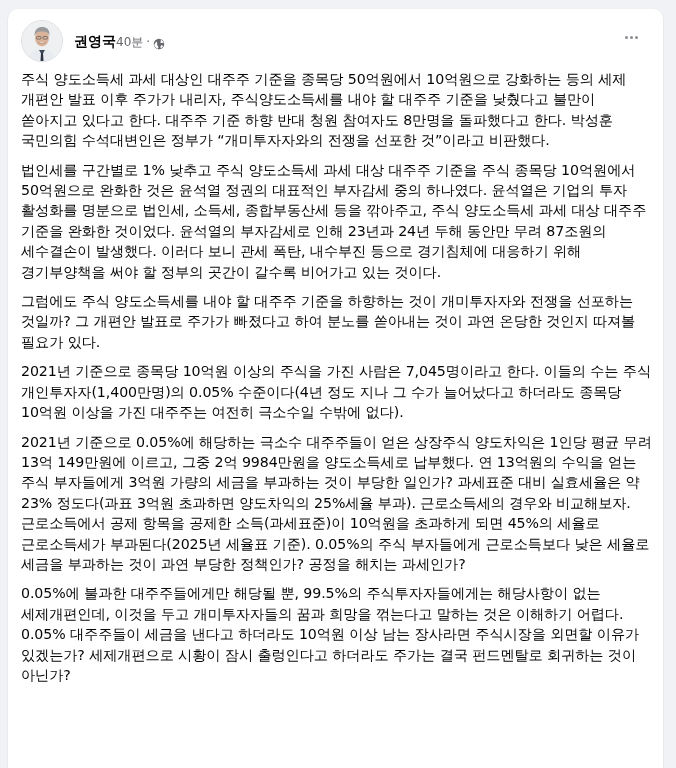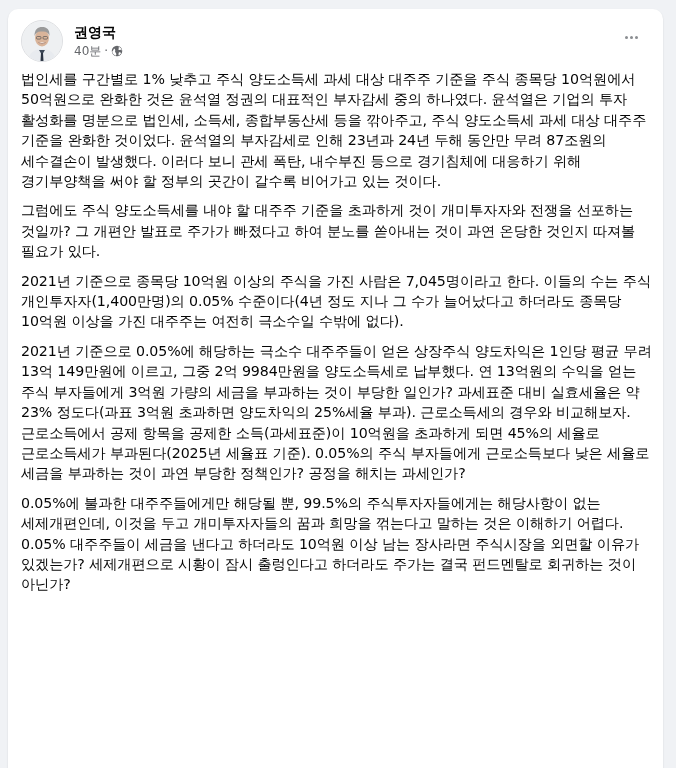--- a/index.html
+++ b/index.html
@@ -41,33 +41,33 @@
       border: 1px solid #dddfe2;
       background: #f3f3f3;
       overflow: hidden;
       position: relative;
       flex: 0 0 auto;
     }
     .avatar svg { display: block; }
     .meta {
       margin-left: 11px;
       display: flex;
-      flex-direction: column;
+      flex-direction: row;
       justify-content: center;
     }
     .author {
       font-size: 14px;
       font-weight: bold;
       color: #050505;
       line-height: 18px;
       cursor: pointer;
     }
     .sub {
       display: flex;
-      align-items: center;
+      align-items: flex-end;
       font-size: 12px;
       color: #65676b;
       line-height: 16px;
       margin-top: 2px;
     }
     .sub .dot {
       margin: 0 3px;
     }
     .globe {
       width: 12px;
@@ -142,20 +142,21 @@
       </div>
     </div>
     <div class="more">
       <span></span>
       <span></span>
       <span></span>
     </div>
   </div>
 
   <div class="body">
+    <p>주식 양도소득세 과세 대상인 대주주 기준을 종목당 50억원에서 10억원으로 강화하는 등의 세제 개편안 발표 이후 주가가 내리자, 주식양도소득세를 내야 할 대주주 기준을 낮췄다고 불만이 쏟아지고 있다고 한다. 대주주 기준 하향 반대 청원 참여자도 8만명을 돌파했다고 한다. 박성훈 국민의힘 수석대변인은 정부가 “개미투자자와의 전쟁을 선포한 것”이라고 비판했다.</p>
     <p>법인세를 구간별로 1% 낮추고 주식 양도소득세 과세 대상 대주주 기준을 주식 종목당 10억원에서 50억원으로 완화한 것은 윤석열 정권의 대표적인 부자감세 중의 하나였다. 윤석열은 기업의 투자 활성화를 명분으로 법인세, 소득세, 종합부동산세 등을 깎아주고, 주식 양도소득세 과세 대상 대주주 기준을  완화한 것이었다. 윤석열의 부자감세로 인해 23년과 24년 두해 동안만 무려 87조원의 세수결손이 발생했다. 이러다 보니 관세 폭탄, 내수부진 등으로 경기침체에 대응하기 위해 경기부양책을 써야 할 정부의 곳간이 갈수록 비어가고 있는 것이다.</p>
-    <p>그럼에도 주식 양도소득세를 내야 할 대주주 기준을 초과하게 것이 개미투자자와 전쟁을 선포하는 것일까? 그 개편안 발표로 주가가 빠졌다고 하여 분노를 쏟아내는 것이 과연 온당한 것인지 따져볼 필요가 있다.</p>
+    <p>그럼에도 주식 양도소득세를 내야 할 대주주 기준을 하향하는 것이 개미투자자와 전쟁을 선포하는 것일까? 그 개편안 발표로 주가가 빠졌다고 하여 분노를 쏟아내는 것이 과연 온당한 것인지 따져볼 필요가 있다.</p>
     <p>2021년 기준으로 종목당 10억원 이상의 주식을 가진 사람은 7,045명이라고 한다. 이들의 수는 주식 개인투자자(1,400만명)의 0.05% 수준이다(4년 정도 지나 그 수가 늘어났다고 하더라도 종목당 10억원 이상을 가진 대주주는 여전히 극소수일 수밖에 없다).</p>
     <p>2021년 기준으로 0.05%에 해당하는 극소수 대주주들이 얻은 상장주식 양도차익은 1인당 평균 무려 13억 149만원에 이르고, 그중 2억 9984만원을 양도소득세로 납부했다. 연 13억원의 수익을 얻는 주식 부자들에게 3억원 가량의 세금을 부과하는 것이 부당한 일인가? 과세표준 대비 실효세율은 약 23% 정도다(과표 3억원 초과하면 양도차익의 25%세율 부과). 근로소득세의 경우와 비교해보자. 근로소득에서 공제 항목을 공제한 소득(과세표준)이 10억원을 초과하게 되면 45%의 세율로 근로소득세가 부과된다(2025년 세율표 기준). 0.05%의 주식 부자들에게 근로소득보다 낮은 세율로 세금을 부과하는 것이 과연 부당한 정책인가? 공정을 해치는 과세인가?</p>
     <p>0.05%에 불과한 대주주들에게만 해당될 뿐, 99.5%의 주식투자자들에게는 해당사항이 없는 세제개편인데, 이것을 두고 개미투자자들의 꿈과 희망을 꺾는다고 말하는 것은 이해하기 어렵다. 0.05% 대주주들이 세금을 낸다고 하더라도 10억원 이상 남는 장사라면 주식시장을 외면할 이유가 있겠는가? 세제개편으로 시황이 잠시 출렁인다고 하더라도 주가는 결국 펀드멘탈로 회귀하는 것이 아닌가?</p>
 
   </div>
 </div>
 
 </body></html>

